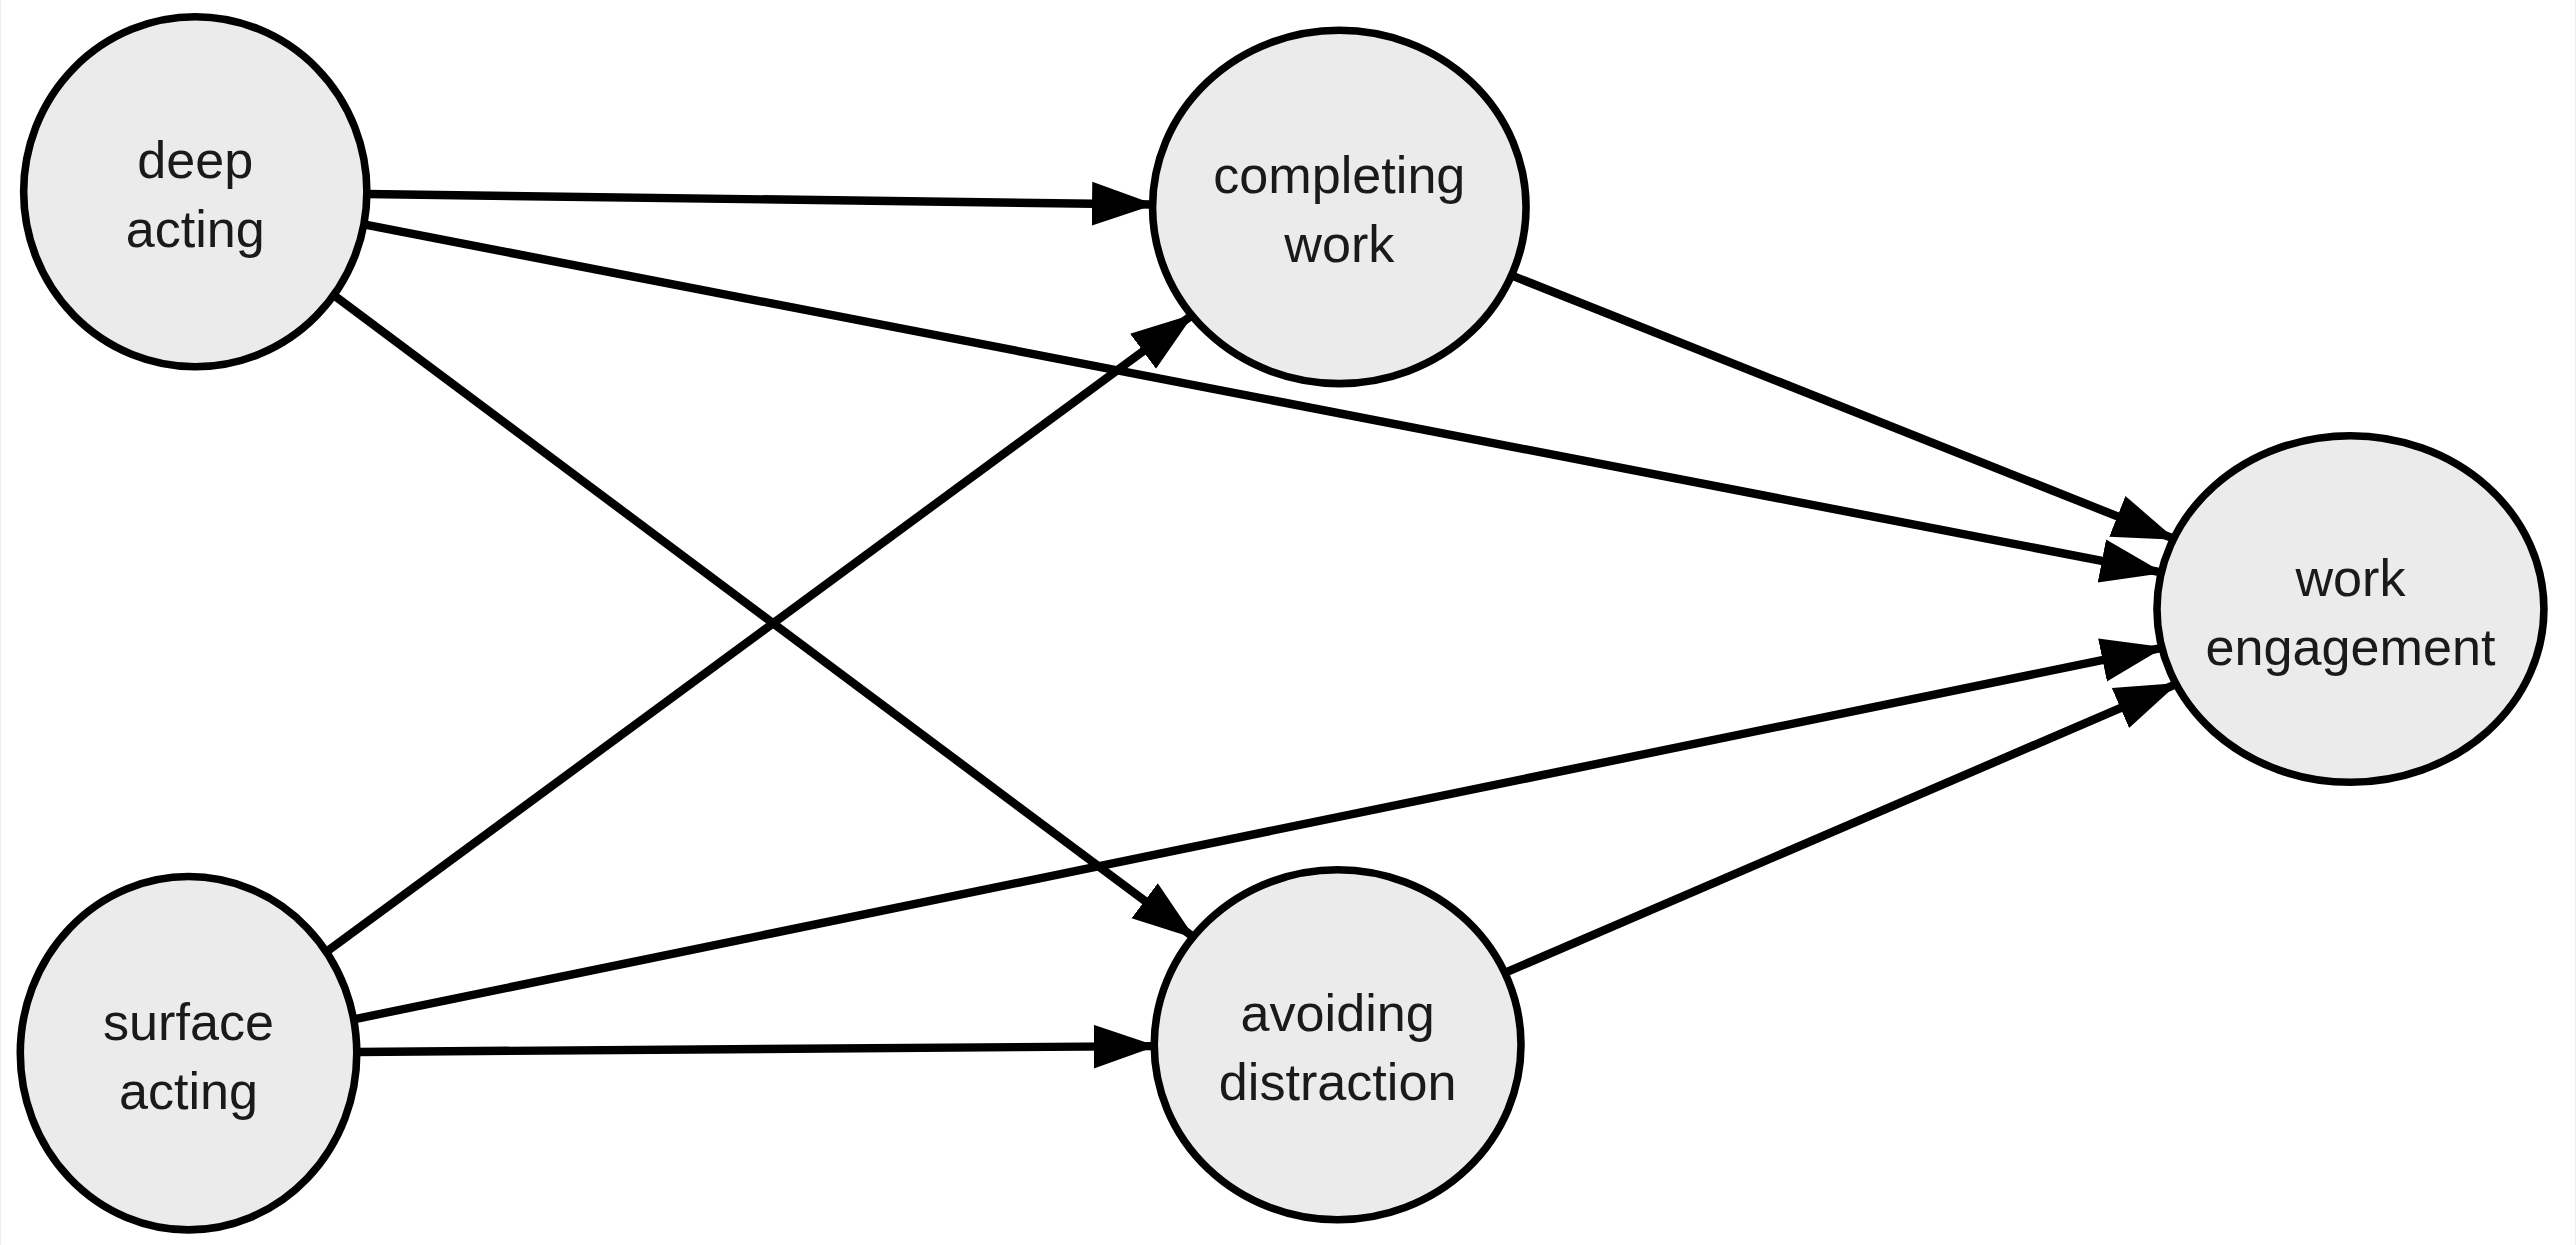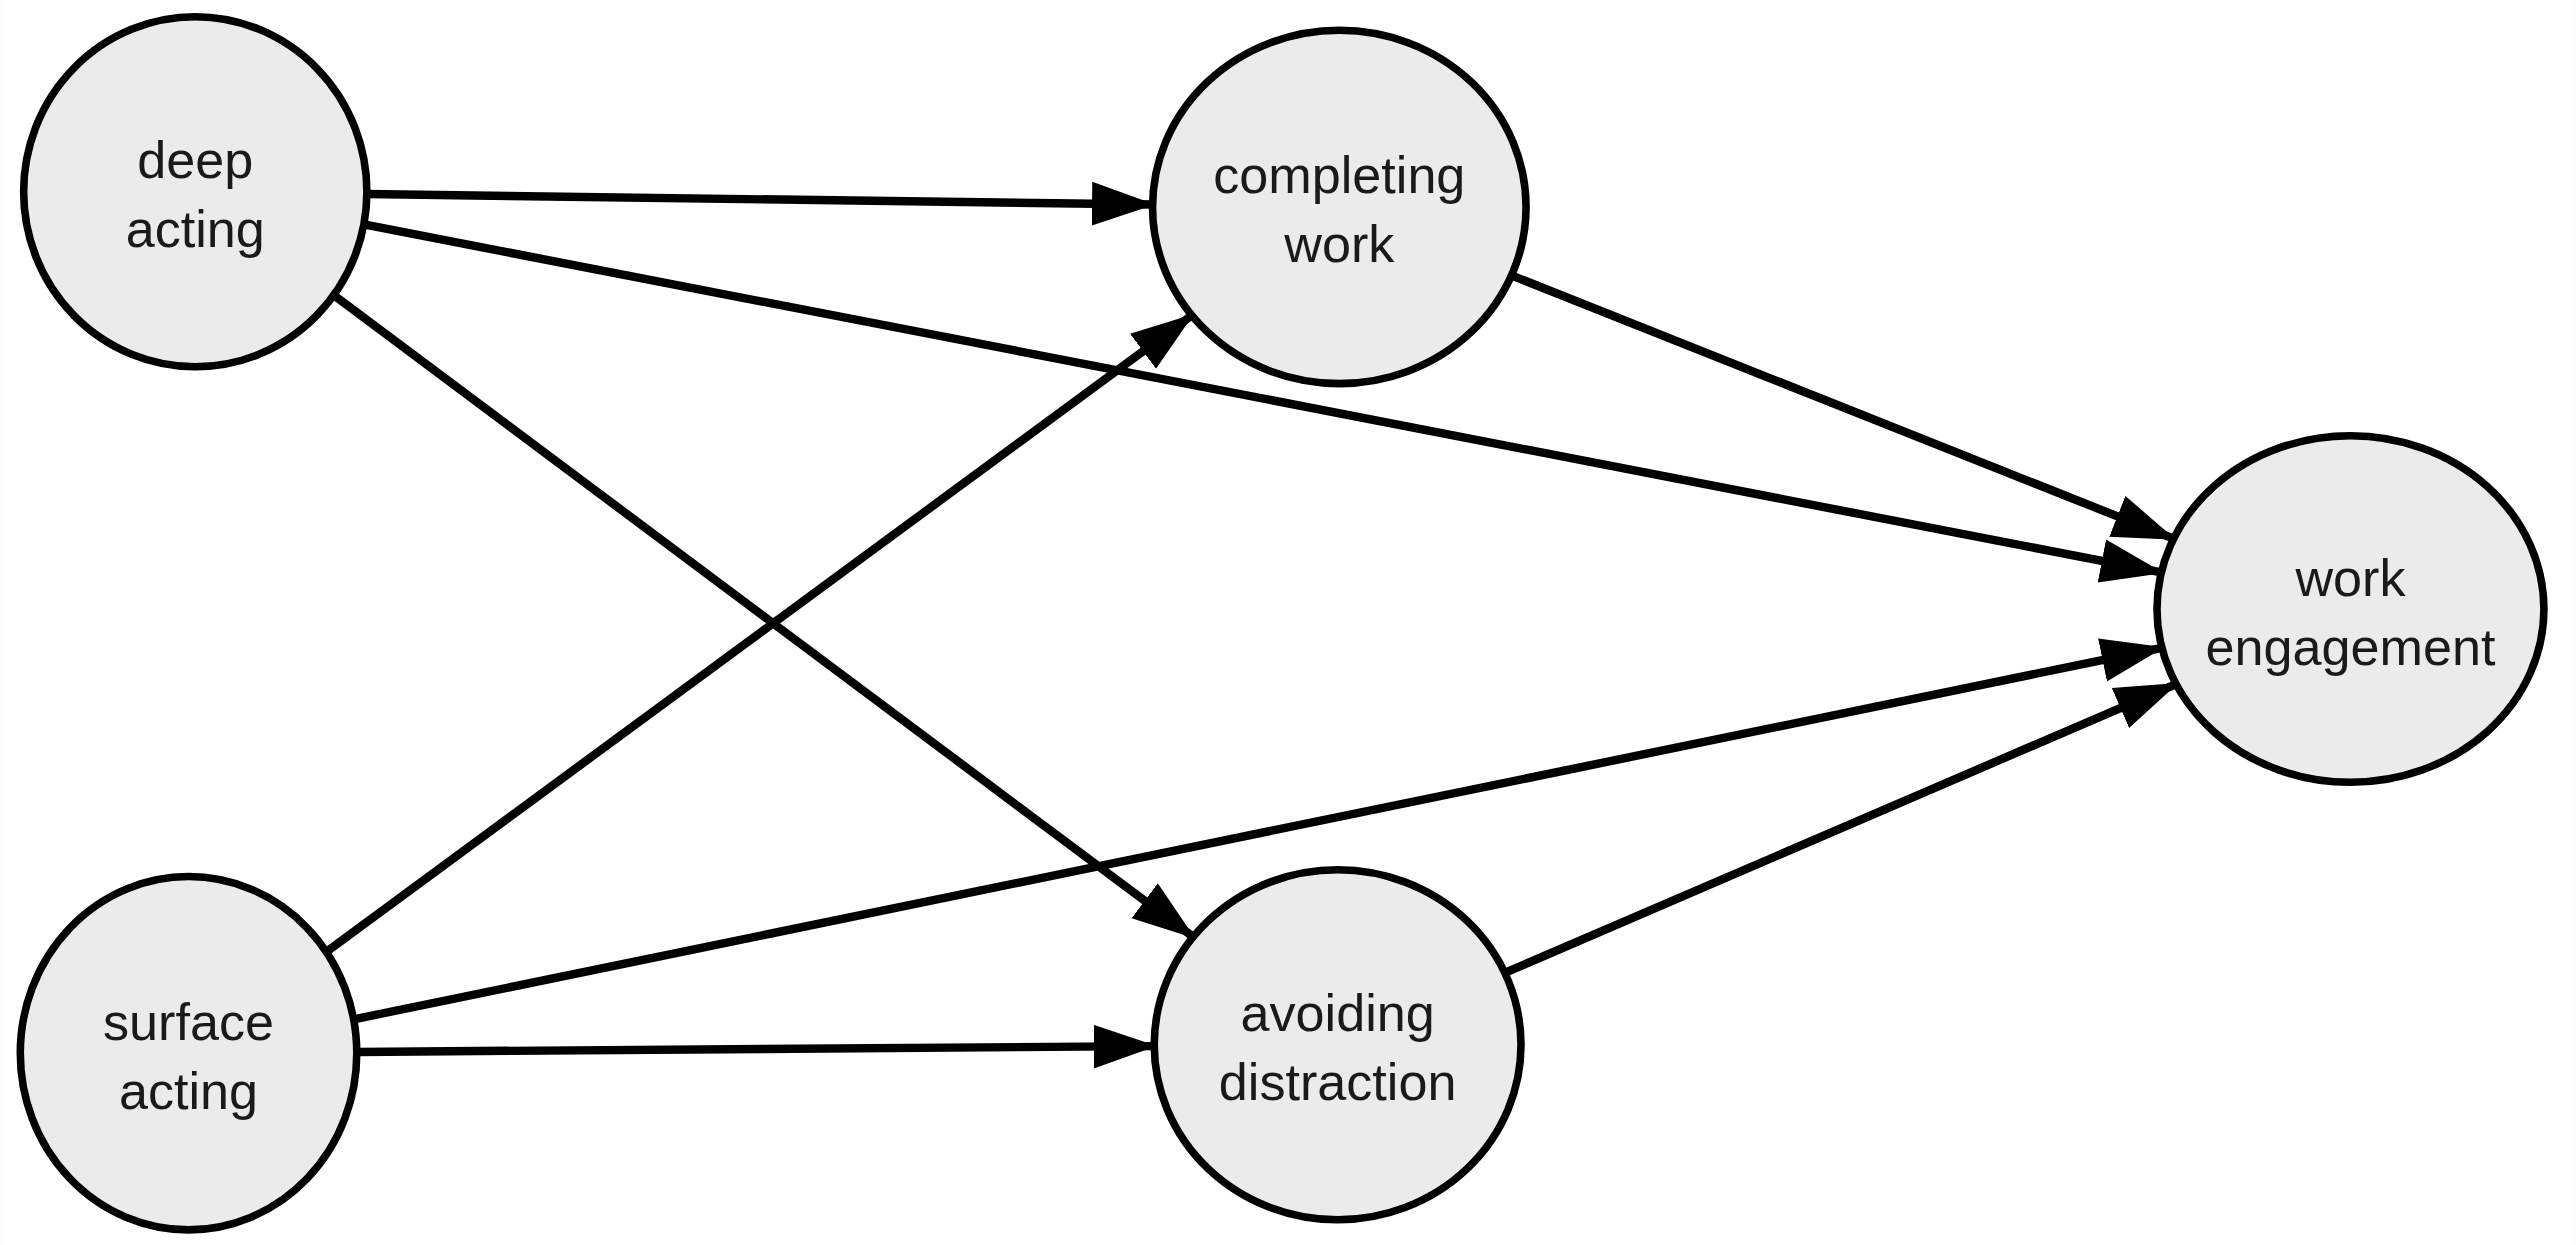--- a/index.html
+++ b/index.html
@@ -3,21 +3,21 @@
 <meta charset="utf-8">
 <style>
   html, body {
     margin: 0;
     padding: 0;
     background: #ffffff;
   }
   #figure-root {
     width: 2576px;
     height: 1245px;
-    background: #bef264;
+    background: #0f766e;
     overflow: hidden;
   }
   #diagram-svg {
     display: block;
   }
   #diagram-svg text {
     font-family: "Liberation Sans", "DejaVu Sans", sans-serif;
     font-size: 62px;
     text-anchor: middle;
   }

